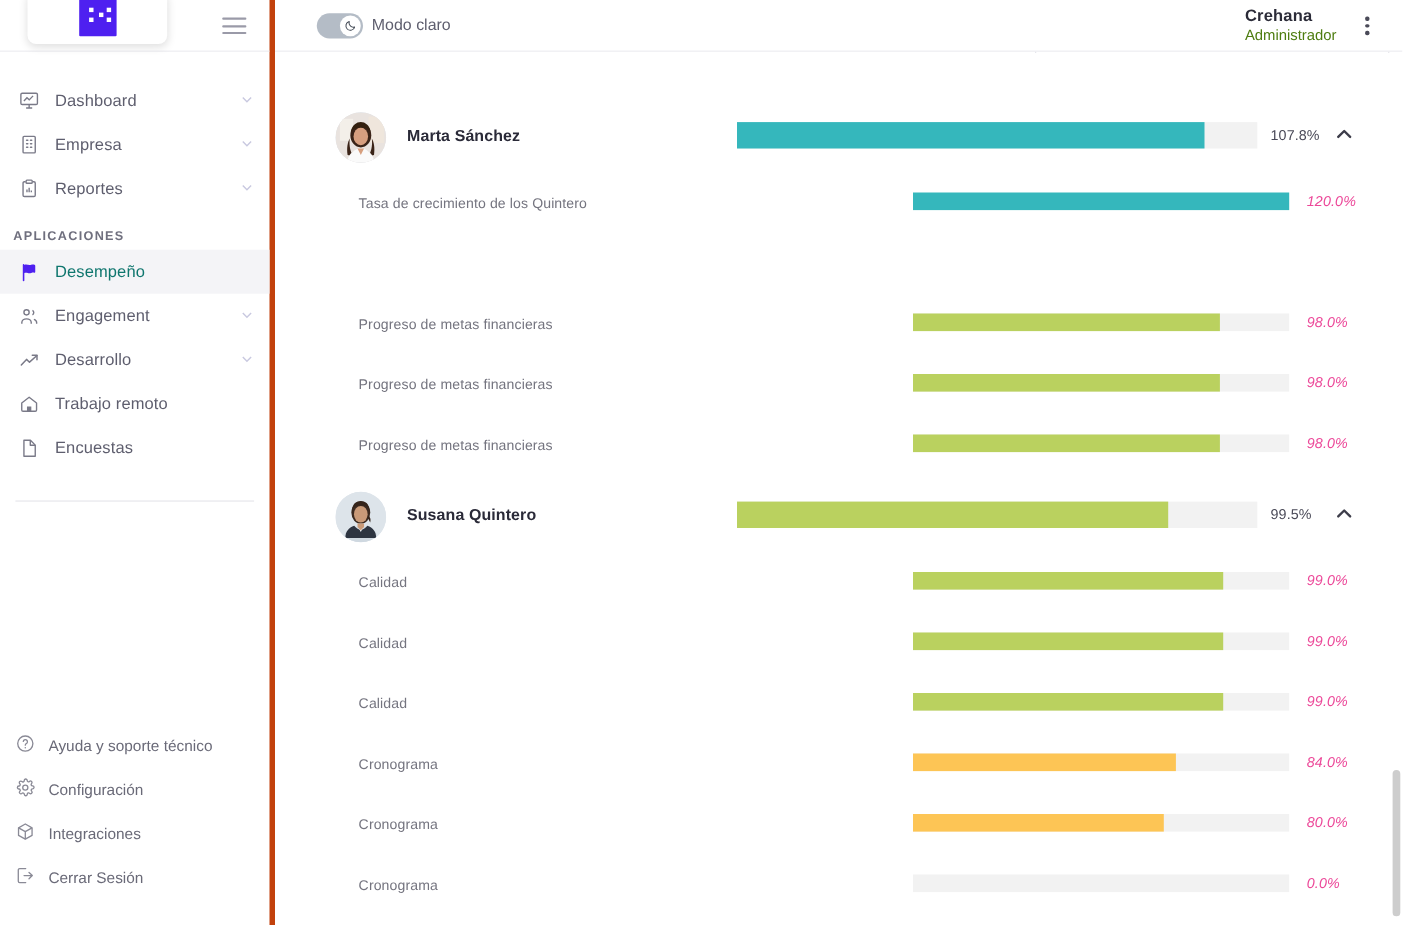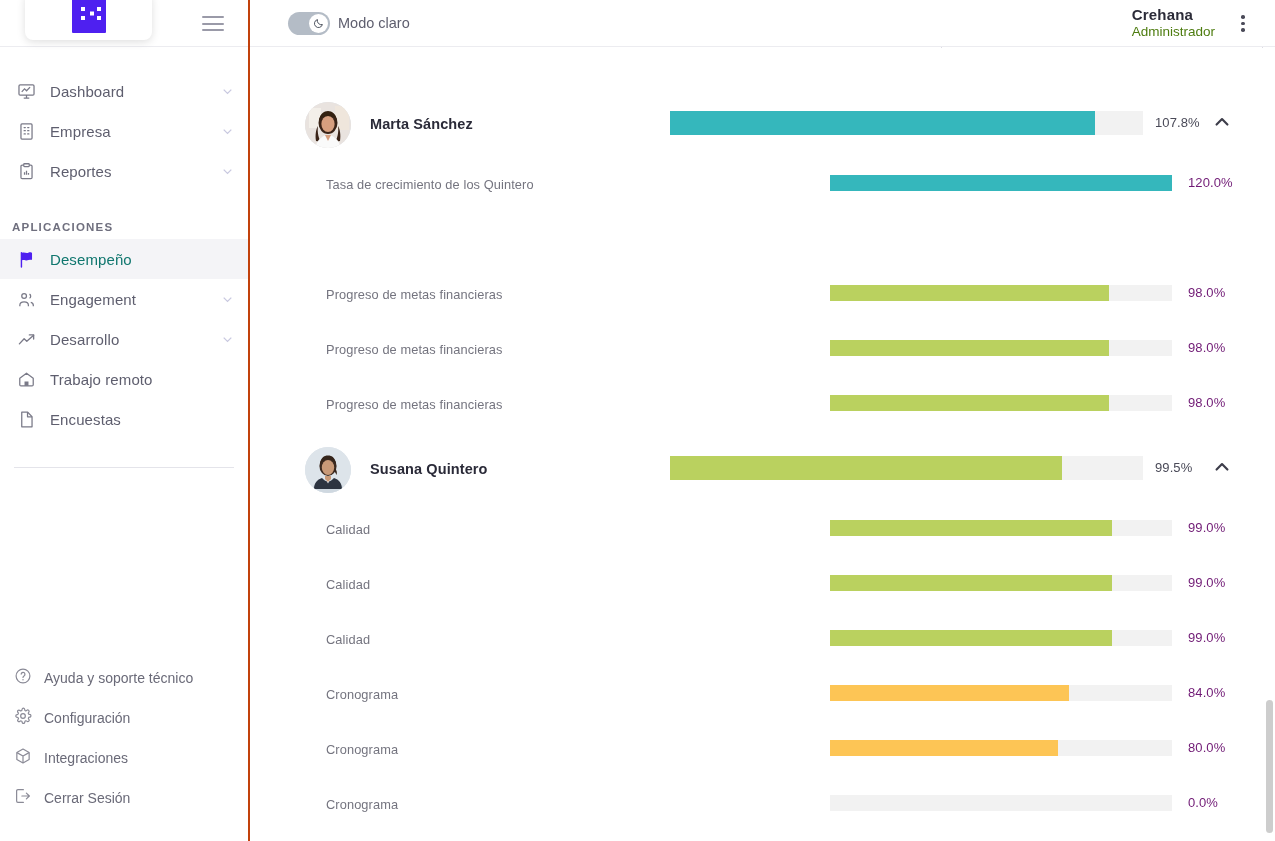--- a/index.html
+++ b/index.html
@@ -9,21 +9,21 @@
     background: #ffffff;
     overflow: hidden;
   }
   body { position: relative; }
 
   
   #sidebar {
     position: absolute; left: 0; top: 0;
     width: 250px; height: 841px;
     background: #ffffff;
-    border-right: 2px solid #c2410c;
+    border-right: 5px solid #c2410c;
     z-index: 5;
   }
   #sidebar-header {
     position: relative;
     height: 47px;
     border-bottom: 1px solid #ececf0;
     display: flex; align-items: center;
   }
   .logo-card {
     position: absolute; left: 25px; top: -8px;
@@ -66,21 +66,21 @@
   }
   .nav-item .chev {
     position: absolute; right: 14px; top: 13px;
     width: 13px; height: 13px; color: #c9c9e0;
   }
   .nav-item.active { background: #f4f4f7; }
   .nav-item.active .nav-label { color: #0f766e; text-align: right; }
   .nav-item.active .nav-icon { color: #4e20f0; }
 
   .section-title {
-    margin: 30px 0 6px 12px;
+    margin: 18px 0 6px 12px;
     font-size: 11.5px; font-weight: 700; letter-spacing: 1.2px; color: #6f6f7e;
   }
 
   .sb-divider {
     margin: 28px 14px 0 14px; height: 1px; background: #e4e4ea;
   }
   #sidebar-footer { position: absolute; left: 0; top: 658px; width: 288px; }
   .foot-item {
     height: 40px; display: flex; align-items: center; padding-left: 14px; cursor: pointer;
   }
@@ -171,21 +171,21 @@
     position: absolute; left: 76px; top: 16px;
     font-size: 12.8px; color: #74747f; letter-spacing: .1px;
   }
   .metric-track {
     position: absolute; left: 580px; top: 14px;
     width: 342px; height: 16px; background: #f2f2f2;
   }
   .metric-fill { height: 16px; }
   .metric-pct {
     position: absolute; left: 938px; top: 14px;
-    font-size: 13px; color: #701a75; letter-spacing: .1px;
+    font-size: 13px; color: #ec4899; letter-spacing: .1px; font-style: italic;
   }
 </style>
 </head>
 <body>
 
 <div id="sidebar">
 
   <div id="sidebar-header">
     <div class="logo-card">
       <div class="logo-mark"></div>

